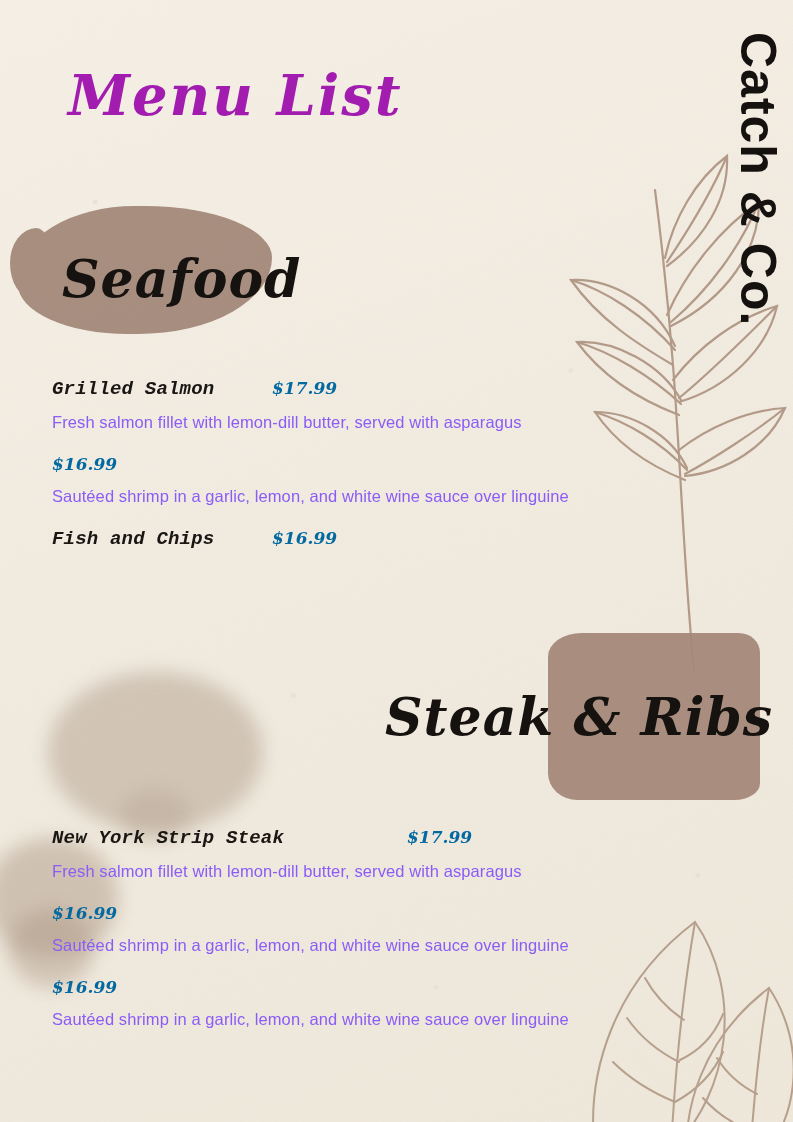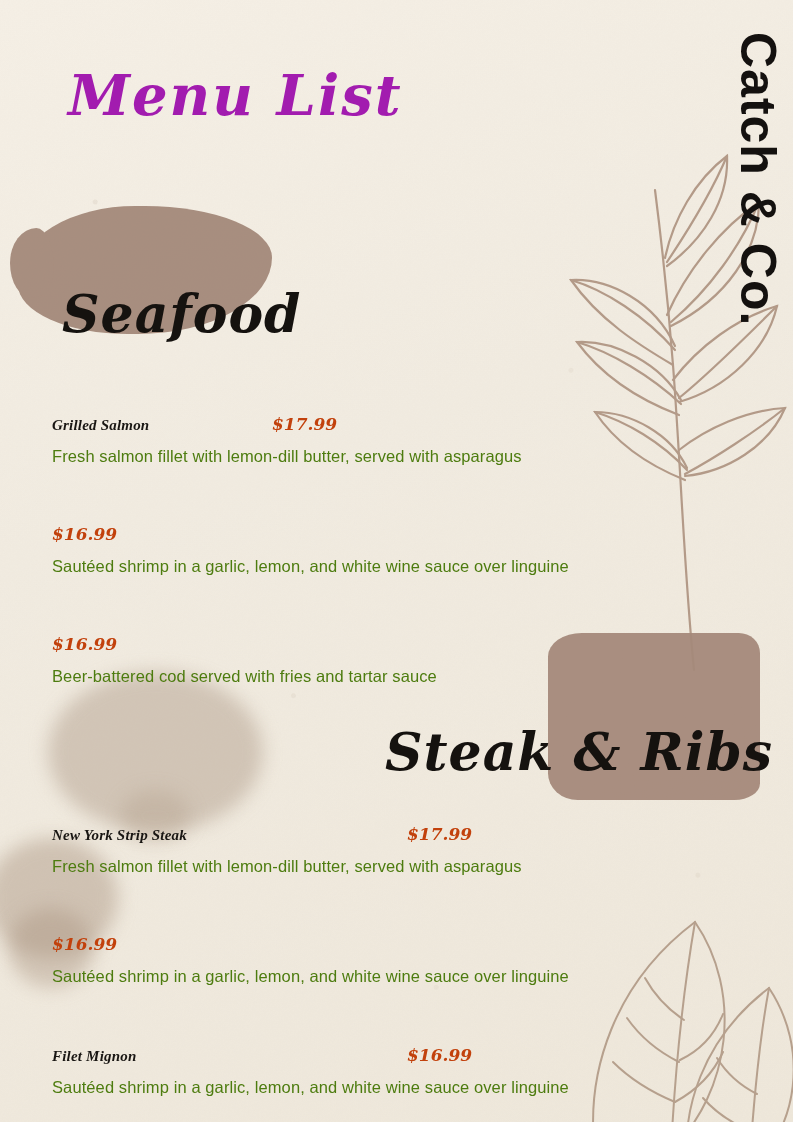--- a/index.html
+++ b/index.html
@@ -101,59 +101,57 @@
     letter-spacing: 1px;
     color: #14110f;
   }
 
   .section-title {
     position: absolute;
     font-family: "DejaVu Serif", serif;
     font-style: italic;
     font-weight: 700;
     color: #15120f;
-    margin-top: 35px;
   }
   .section-seafood { left: 62px; top: 248px; font-size: 52px; letter-spacing: 1px; }
   .section-steak   { left: 385px; top: 686px; font-size: 52px; letter-spacing: 1px; }
 
   .items { position: absolute; left: 52px; width: 690px; }
   .items-seafood { top: 378px; }
   .items-steak   { top: 787px; }
 
   .item { position: relative; margin-bottom: 22px; }
   .item-head {
     display: flex;
     align-items: baseline;
   }
   .item-name {
-    font-family: Liberation Serif, serif;
-    font-style: italic;
-    font-weight: 700;
-    font-size: 15px;
+    font-family: Liberation Mono, monospace;
+    font-style: italic;
+    font-weight: 700;
+    font-size: 19px;
     color: #191613;
     letter-spacing: .2px;
   }
   .item-price {
     font-family: "DejaVu Serif", serif;
     font-style: italic;
     font-weight: 700;
     font-size: 17px;
-    color: #c2410c;
-    margin-top: 36px;
+    color: #0369a1;
   }
   .seafood-list .item-name { width: 220px; }
   .seafood-list .item-price { margin-left: 0; }
   .steak-list .item-name { width: 355px; margin-top: 40px; }
 
   .item-desc {
     margin-top: 13px;
     font-family: "Liberation Sans", sans-serif;
     font-size: 16.5px;
-    color: #4d7c0f;
+    color: #8b5cf6;
     letter-spacing: .1px;
   }
 </style>
 </head>
 <body>
 
 <div class="paper-texture"></div>
 
 <svg class="grain" width="793" height="1122">
   <defs>
@@ -232,23 +230,23 @@
 
   <div class="item">
     <div class="item-head">
       <span class="item-price">$16.99</span>
     </div>
     <div class="item-desc">Sautéed shrimp in a garlic, lemon, and white wine sauce over linguine</div>
   </div>
 
   <div class="item">
     <div class="item-head">
-      <span class="item-price">$16.99</span>
-    </div>
-    <div class="item-desc">Beer-battered cod served with fries and tartar sauce</div>
+      <span class="item-name">Fish and Chips</span>
+      <span class="item-price">$16.99</span>
+    </div>
   </div>
 </div>
 
 <div class="section-title section-steak">Steak &amp; Ribs</div>
 
 <div class="items items-steak steak-list">
   <div class="item">
     <div class="item-head">
       <span class="item-name">New York Strip Steak</span>
       <span class="item-price">$17.99</span>
@@ -258,18 +256,17 @@
 
   <div class="item">
     <div class="item-head">
       <span class="item-price">$16.99</span>
     </div>
     <div class="item-desc">Sautéed shrimp in a garlic, lemon, and white wine sauce over linguine</div>
   </div>
 
   <div class="item">
     <div class="item-head">
-      <span class="item-name">Filet Mignon</span>
       <span class="item-price">$16.99</span>
     </div>
     <div class="item-desc">Sautéed shrimp in a garlic, lemon, and white wine sauce over linguine</div>
   </div>
 </div>
 
 </body></html>

